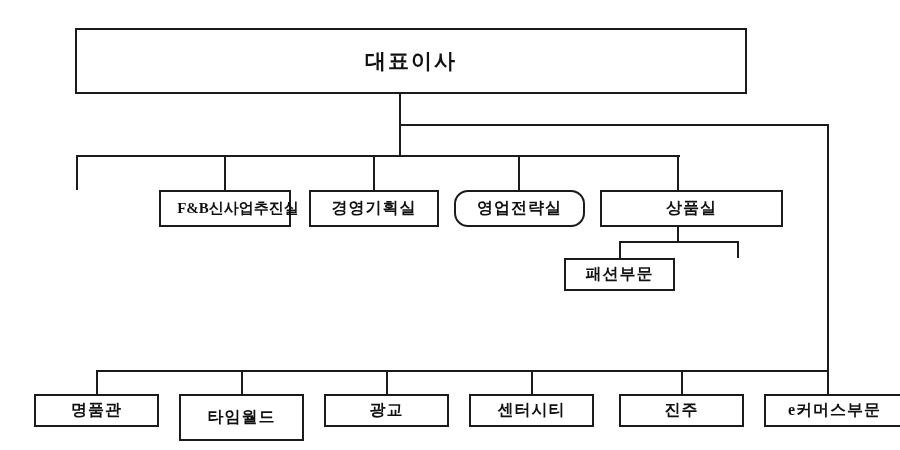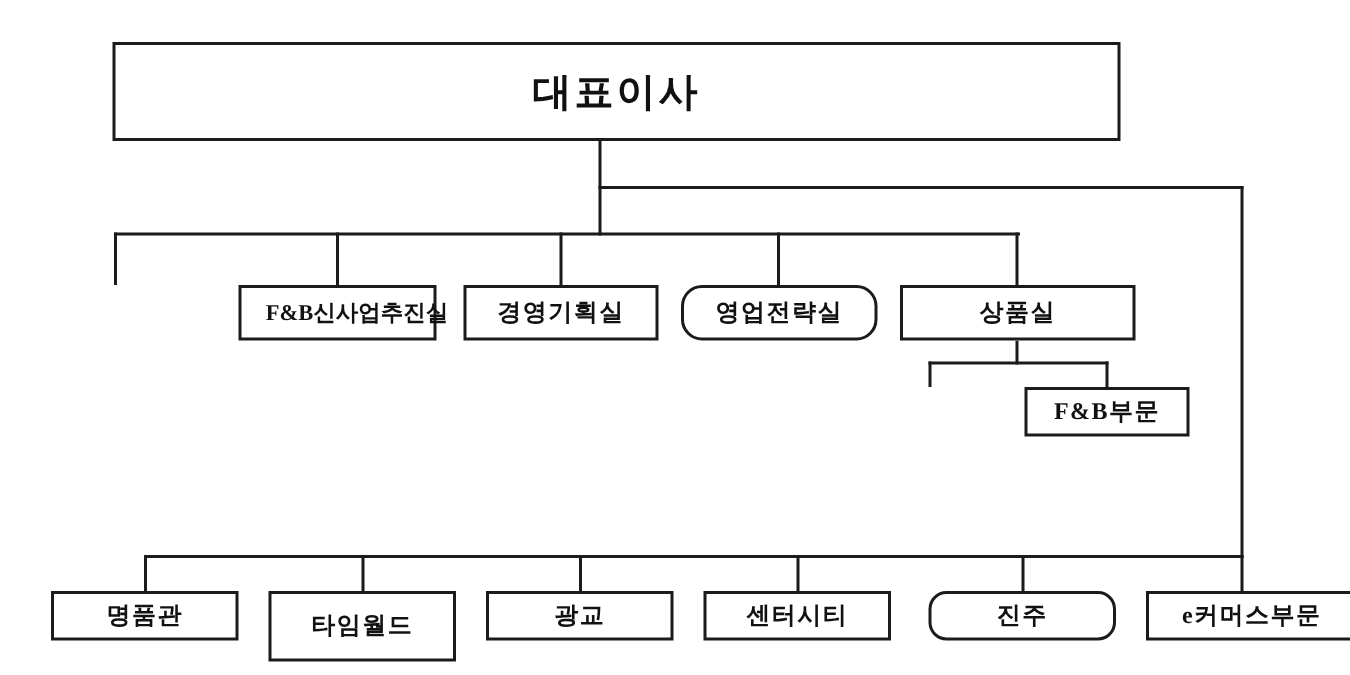--- a/index.html
+++ b/index.html
@@ -25,21 +25,21 @@
     border: 2px solid #1b1b1b;
     background: #ffffff;
     color: #111111;
     font-weight: bold;
     display: flex;
     align-items: center;
     justify-content: center;
     white-space: nowrap;
     letter-spacing: 1px;
   }
-  .node.root { font-size: 26px; letter-spacing: 2px; }
+  .node.root { font-size: 21px; letter-spacing: 2px; }
   .node.lvl  { font-size: 16px; }
   .node.tight { letter-spacing: 0; font-size: 15px; padding-left: 26px; }
   .line {
     position: absolute;
     background: #1b1b1b;
   }
 </style>
 </head>
 <body>
 
@@ -67,24 +67,24 @@
   <div class="line" style="left:386px; top:370px; width:2px;   height:24px;"></div>
   <div class="line" style="left:531px; top:370px; width:2px;   height:24px;"></div>
   <div class="line" style="left:681px; top:370px; width:2px;   height:24px;"></div>
   <div class="line" style="left:827px; top:370px; width:2px;   height:24px;"></div>
 
   <div class="node root" style="left:75px; top:28px; width:672px; height:66px;">대표이사</div>
 
   <div class="node lvl tight" style="left:159px; top:190px; width:132px; height:37px;">F&amp;B신사업추진실</div>
   <div class="node lvl" style="left:309px; top:190px; width:130px; height:37px;">경영기획실</div>
   <div class="node lvl" style="left:454px; top:190px; width:131px; height:37px;border-radius:14px;">영업전략실</div>
-  <div class="node lvl" style="left:600px; top:190px; width:157px; height:37px;">상품실</div>
+  <div class="node lvl" style="left:600px; top:190px; width:183px; height:37px;">상품실</div>
 
-  <div class="node lvl" style="left:683px; top:258px; width:110px; height:33px;">F&amp;B부문</div>
+  <div class="node lvl" style="left:564px; top:258px; width:111px; height:33px;">패션부문</div>
 
   <div class="node lvl" style="left:34px;  top:394px; width:125px; height:33px;">명품관</div>
   <div class="node lvl" style="left:179px; top:394px; width:125px; height:47px;">타임월드</div>
   <div class="node lvl" style="left:324px; top:394px; width:125px; height:33px;">광교</div>
   <div class="node lvl" style="left:469px; top:394px; width:125px; height:33px;">센터시티</div>
-  <div class="node lvl" style="left:619px; top:394px; width:125px; height:33px;border-radius:12px;">진주</div>
+  <div class="node lvl" style="left:619px; top:394px; width:125px; height:33px;">진주</div>
   <div class="node lvl" style="left:764px; top:394px; width:141px; height:33px;">e커머스부문</div>
 
 </div>
 
 </body></html>

